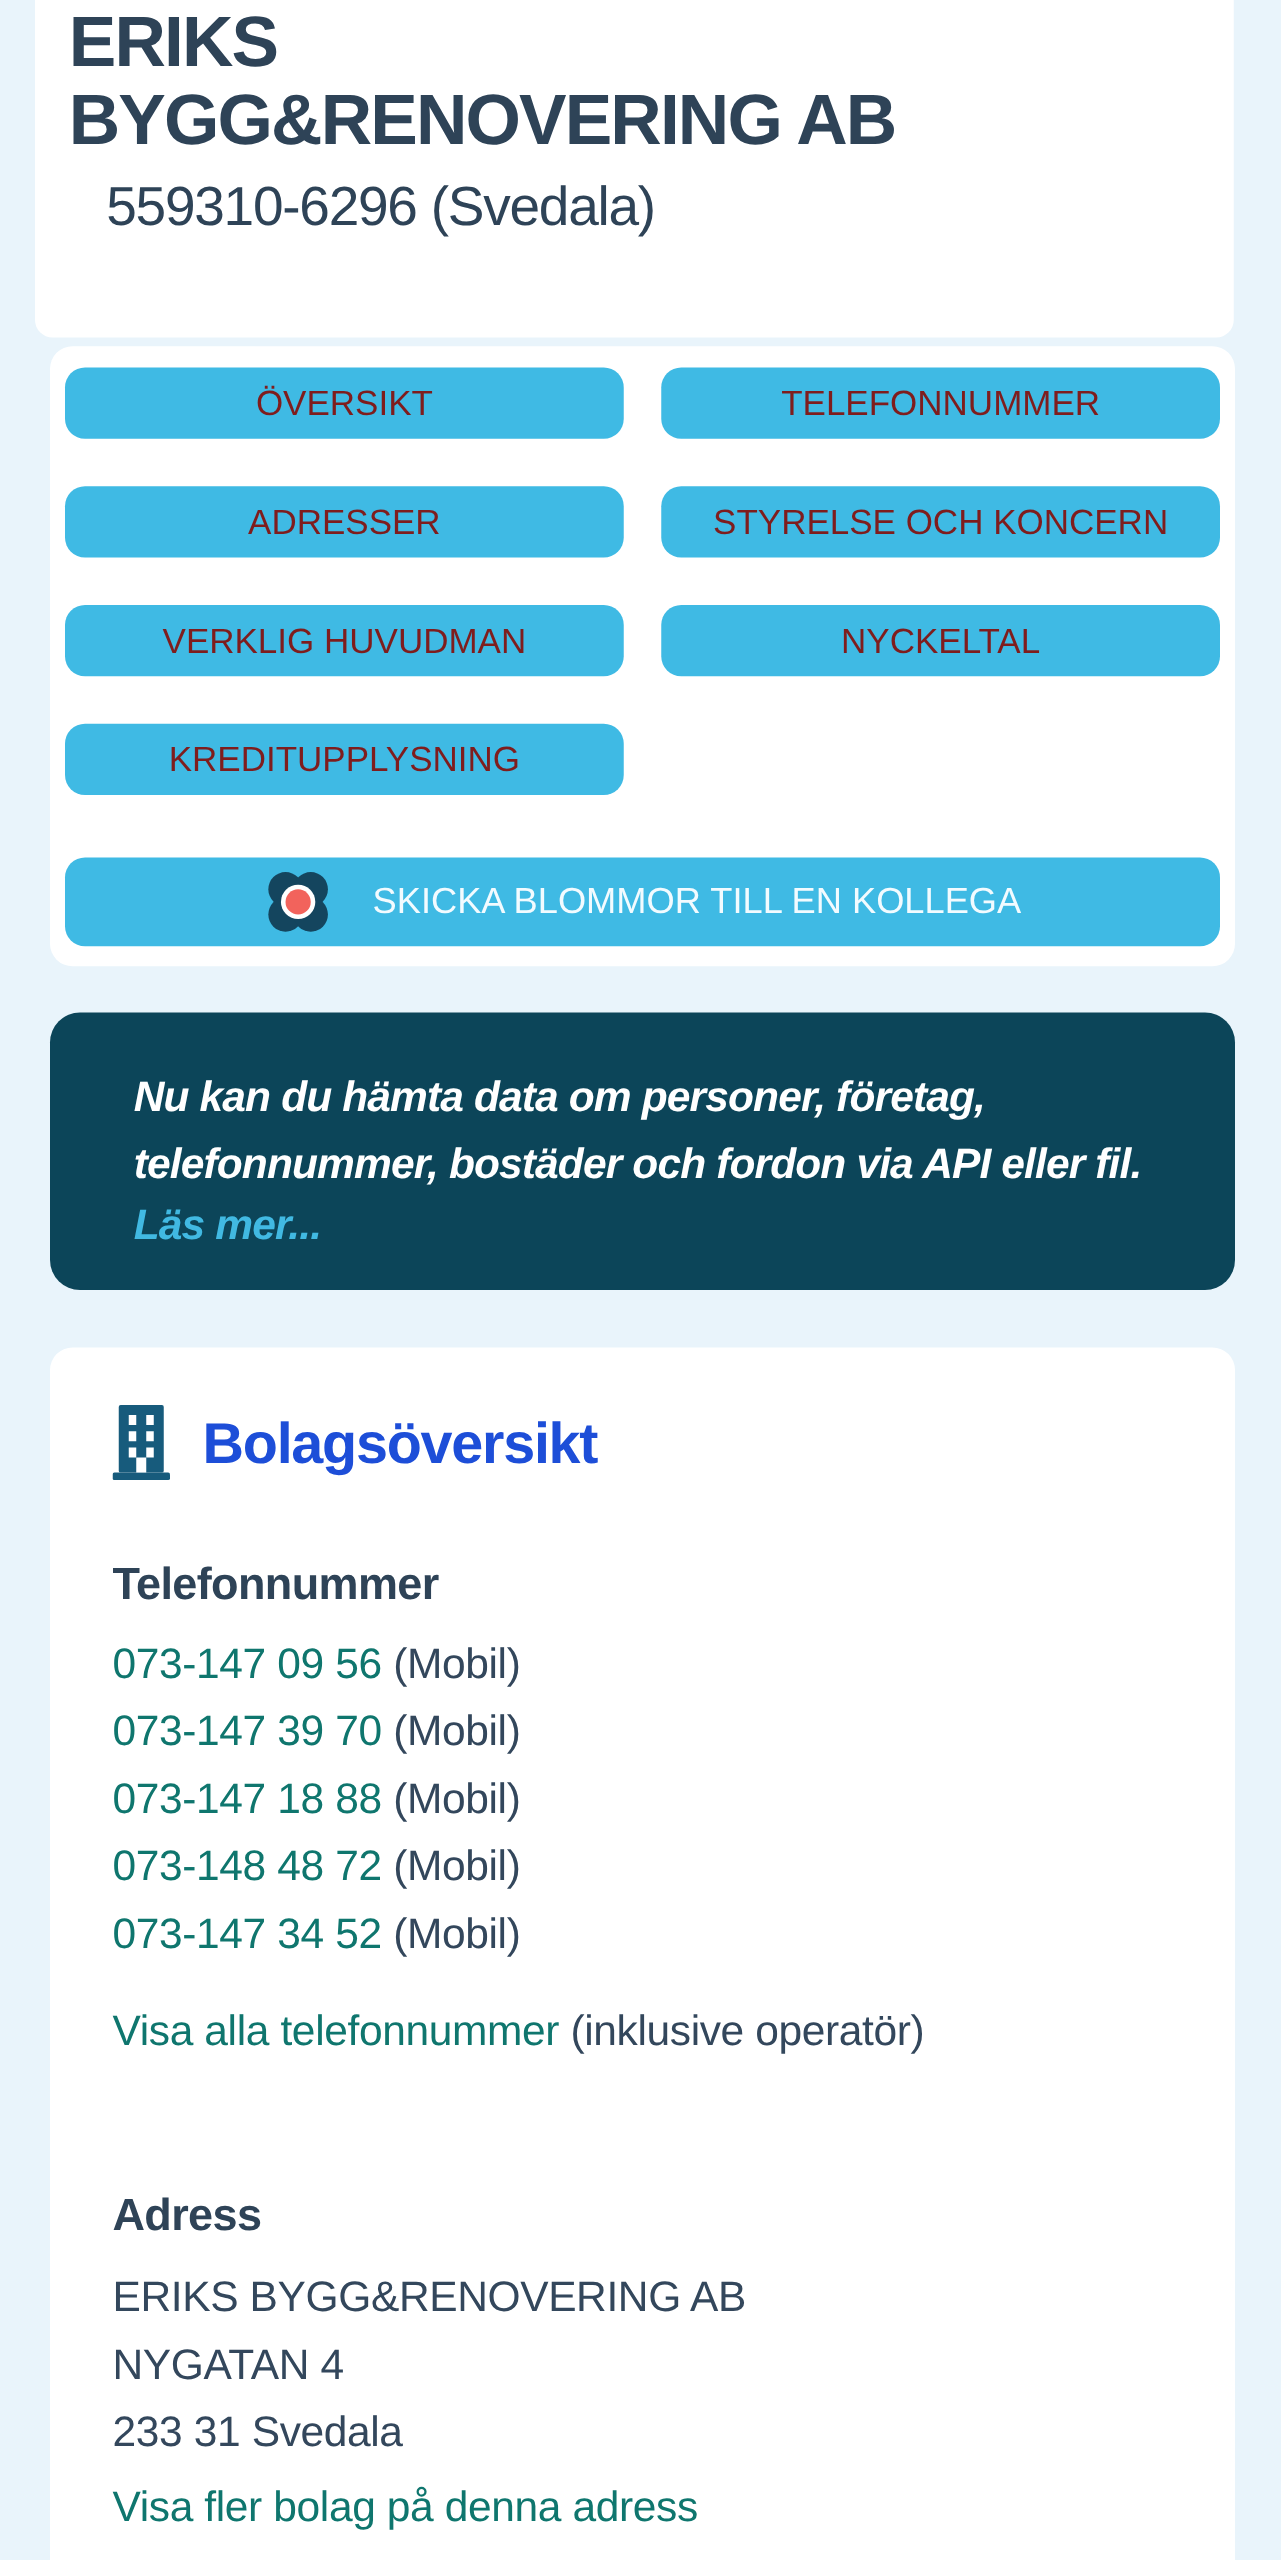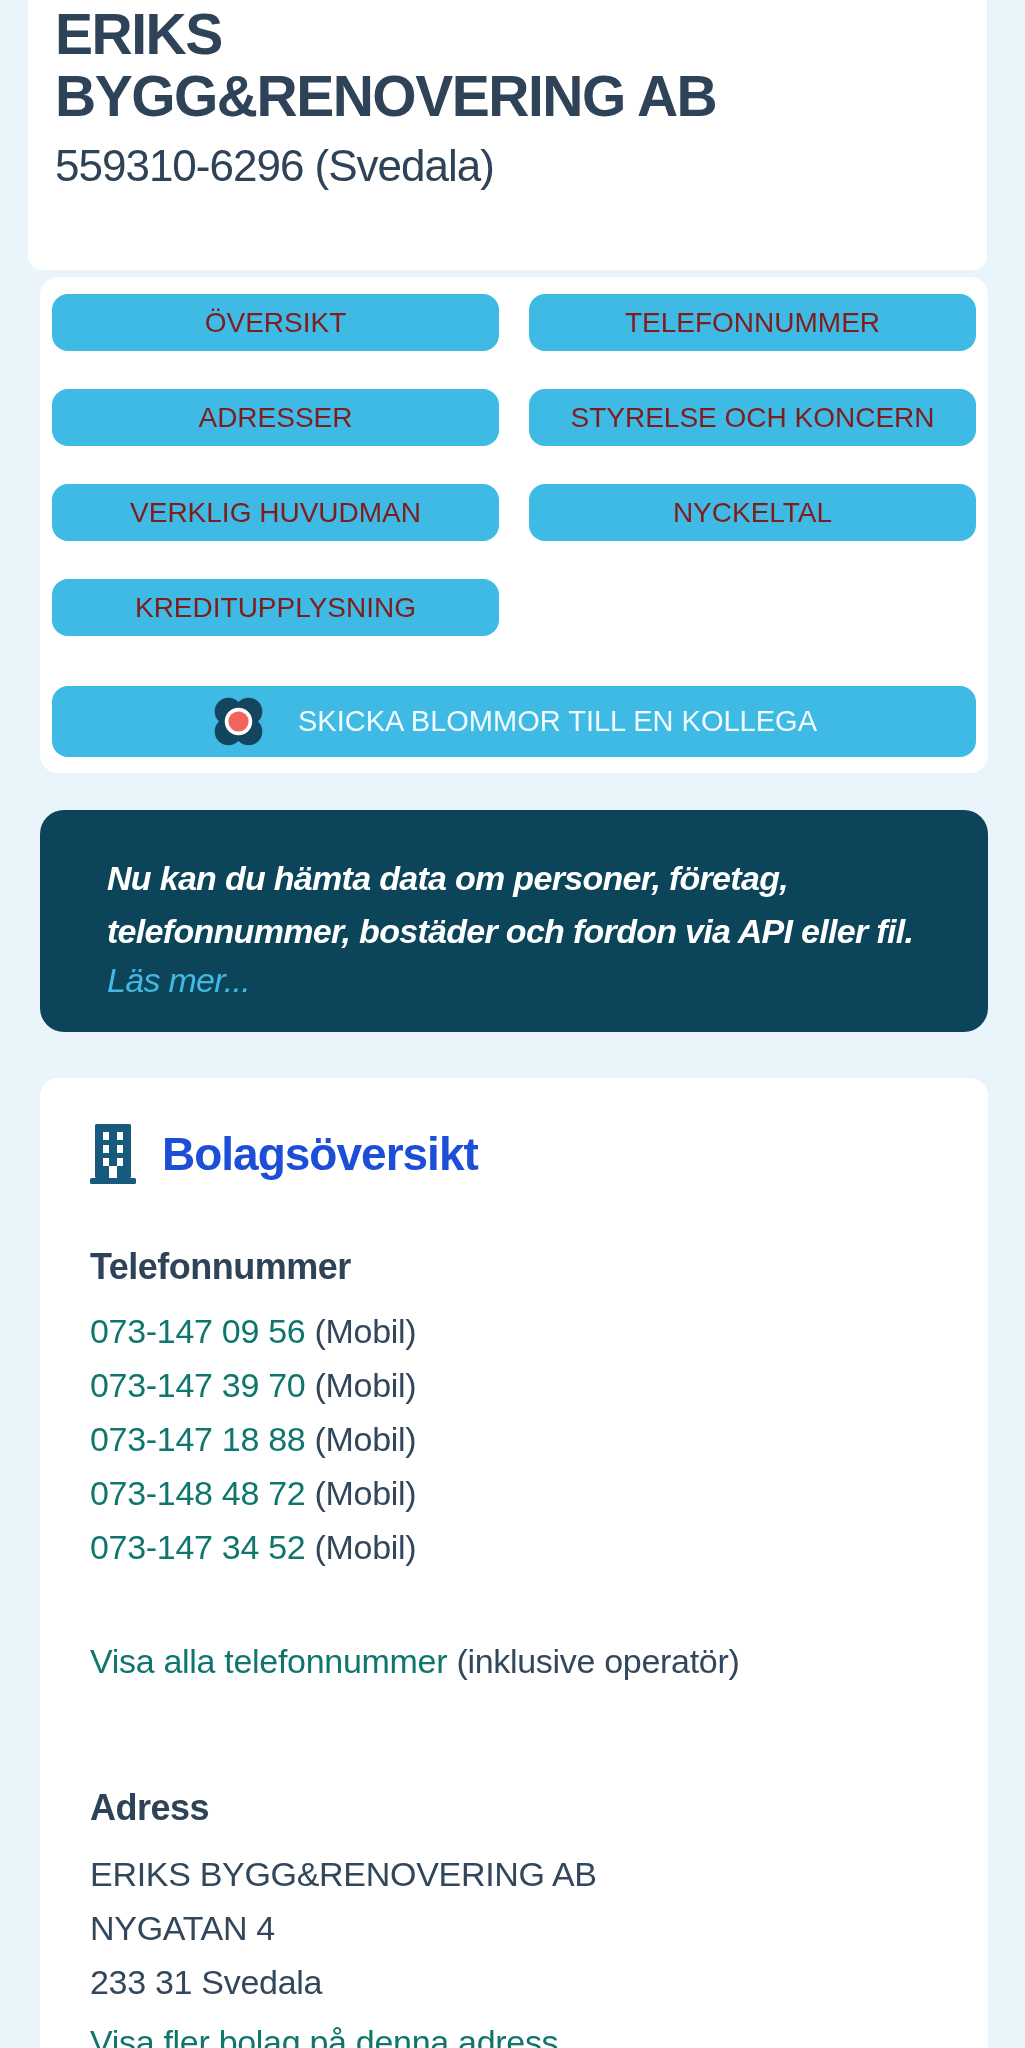--- a/index.html
+++ b/index.html
@@ -15,21 +15,21 @@
     position:absolute; left:28px; top:0; width:959px; height:270px;
     background:#ffffff; border-radius:0 0 14px 14px;
     padding:4px 30px 0 27px;
   }
   .company-title {
     font-size:57px; font-weight:700; letter-spacing:-1.5px;
     line-height:1.08; color:#2e4357; max-width:730px;
   }
   .company-subtitle {
     margin-top:14px; font-size:44px; font-weight:400;
-    letter-spacing:-1px; color:#2e4357;
+    letter-spacing:-1px; color:#2e4357;margin-left:30px;
   }
   
   .nav-card {
     position:absolute; left:40px; top:277px; width:948px; height:496px;
     background:#ffffff; border-radius:18px; padding:17px 12px;
   }
   .btn-grid {
     display:grid; grid-template-columns:1fr 1fr;
     column-gap:30px; row-gap:38px;
   }
@@ -53,21 +53,21 @@
     position:absolute; left:40px; top:810px; width:948px; height:222px;
     background:#0c4559; border-radius:24px;
     padding:42px 67px; color:#ffffff;
   }
   .banner-text {
     font-size:34px; font-weight:700; font-style:italic;
     letter-spacing:-0.7px; line-height:1.55; max-width:860px;
   }
   .banner-link {
     display:inline-block; margin-top:4px;
-    font-size:34px; font-weight:400; font-style:italic;
+    font-size:34px; font-weight:700; font-style:italic;
     letter-spacing:-0.7px; color:#41b9e2; text-decoration:none;
     cursor:pointer;
   }
   
   .overview-card {
     position:absolute; left:40px; top:1078px; width:948px; height:1000px;
     background:#ffffff; border-radius:18px; padding:46px 50px;
   }
   .overview-heading {
     display:flex; align-items:center; gap:26px;
@@ -77,21 +77,21 @@
     font-size:46px; font-weight:700; letter-spacing:-1px; color:#1d4ed8;
   }
   .sub-heading {
     font-size:36px; font-weight:700; letter-spacing:-0.5px; color:#2e4357;
   }
   .phones-heading { margin-top:62px; }
   .phone-list { list-style:none; margin-top:16px; }
   .phone-list li { font-size:34px; line-height:54px; letter-spacing:-0.3px; }
   a.cyan-link { color:#0f766e; text-decoration:none; cursor:pointer; }
   .muted-suffix { color:#33475c; }
-  .show-all-line { margin-top:68px; font-size:34px; letter-spacing:-0.3px; }
+  .show-all-line { margin-top:32px; font-size:34px; letter-spacing:-0.3px; }
   .address-heading { margin-top:106px; }
   .address-lines { margin-top:18px; }
   .address-lines div { font-size:34px; line-height:54px; letter-spacing:-0.3px; color:#33475c; }
   .more-link-line { margin-top:14px; font-size:34px; letter-spacing:-0.3px; }
 </style>
 </head>
 <body>
 
 <div class="header-card">
   <h1 class="company-title">ERIKS BYGG&amp;RENOVERING AB</h1>

